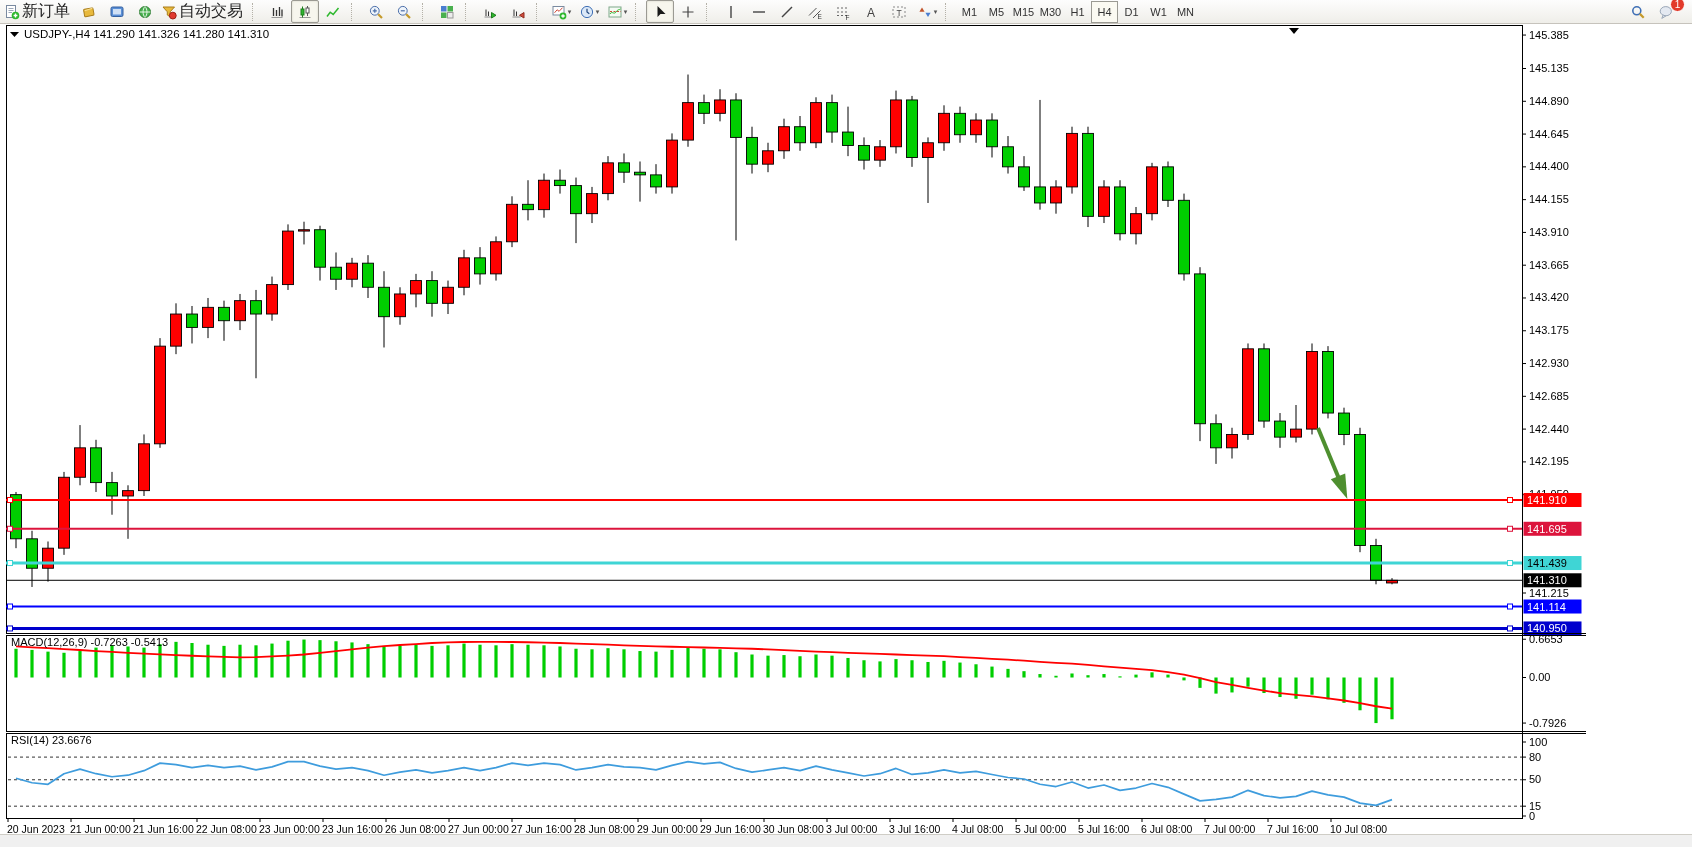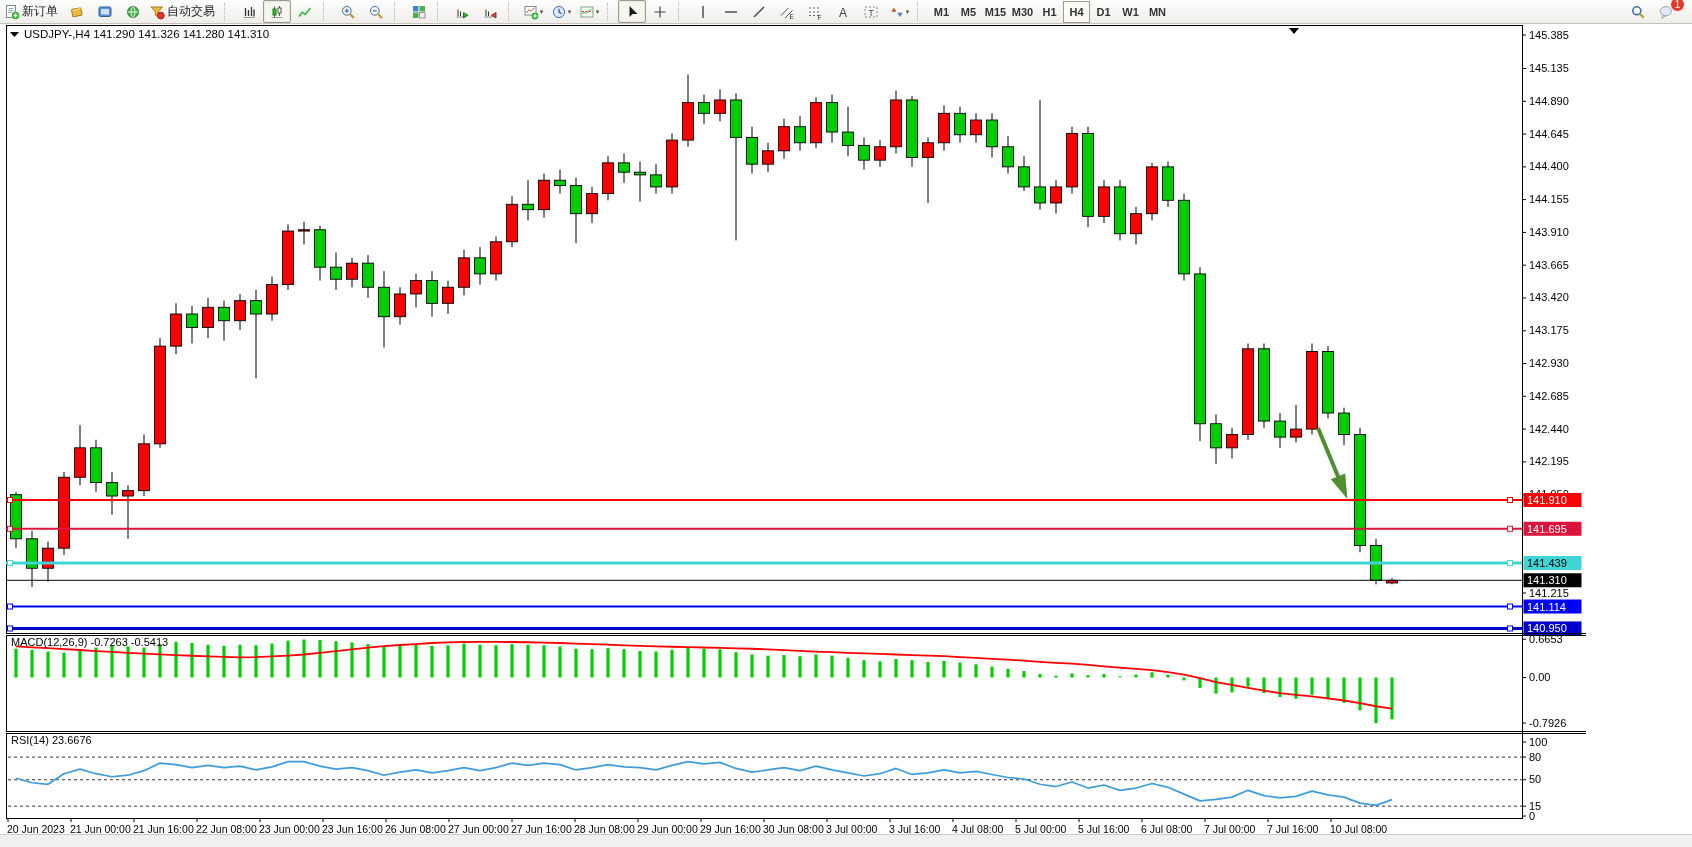--- a/index.html
+++ b/index.html
@@ -6,24 +6,24 @@
   body{width:1692px;height:847px;overflow:hidden;background:#f0f0f0;
        font-family:"Liberation Sans","DejaVu Sans",sans-serif;position:relative;}
   #stage{position:absolute;left:0;top:0;width:1692px;height:847px;}
   
   #toolbar{position:absolute;left:0;top:0;width:1692px;height:24px;
     background:linear-gradient(#fdfdfd,#efeee9);border-bottom:1px solid #c6c3bc;
     display:flex;align-items:center;padding:0 2px;box-sizing:border-box;z-index:5;}
   .tbtn{height:21px;min-width:24px;display:flex;align-items:center;justify-content:center;
     border:1px solid transparent;border-radius:2px;padding:0 1px;cursor:default;}
   .tbtn svg{width:16px;height:16px;display:block;}
-  .tbtn .blabel{font-size:12px;color:#222;margin:0 3px 0 2px;white-space:nowrap;}
+  .tbtn .blabel{font-size:16px;color:#222;margin:0 3px 0 2px;white-space:nowrap;}
   .tbtn.active{border:1px solid #9b9a93;background:#f7f6ee;box-shadow:inset 0 0 2px #cfcdc2;}
   .tf{font-size:11px;color:#333;min-width:25px;height:20px;display:flex;align-items:center;
-    justify-content:center;border:1px solid transparent;font-weight:bold;}
+    justify-content:center;border:1px solid transparent;}
   .tf.active{border:1px solid #9b9a93;background:#fbfaf2;}
   .tsep{width:7px;height:18px;border-left:1px dotted #b4b1a8;margin:0 3px 0 4px;}
   .caret{font-size:7px;color:#555;margin-left:1px;}
   #right-cluster{margin-left:auto;display:flex;align-items:center;margin-right:10px;}
   #chat-wrap{position:relative;}
   #badge{position:absolute;top:-4px;right:-6px;background:#e23a2a;color:#fff;
     border-radius:8px;font-size:10px;min-width:13px;height:13px;line-height:13px;
     text-align:center;border:1px solid #fff;}
   
   #chart-host{position:absolute;left:0;top:24px;width:1692px;height:823px;}

